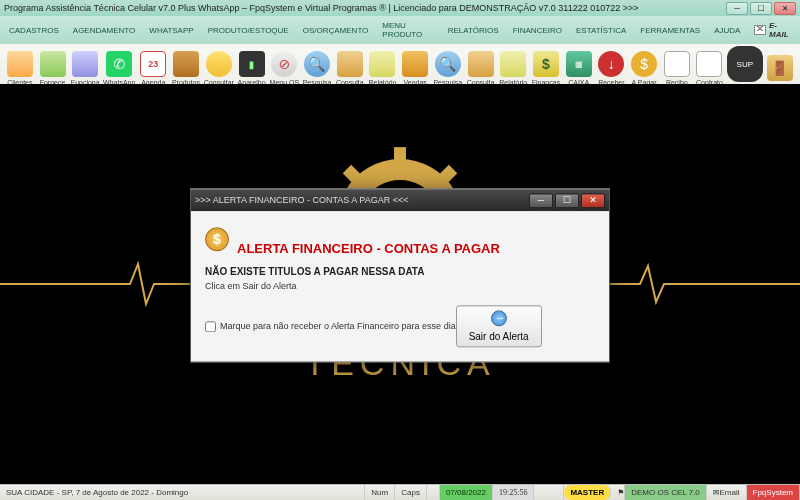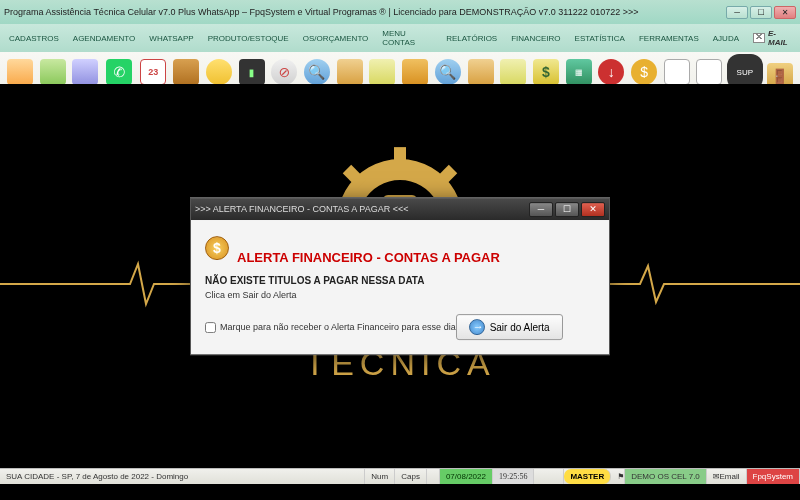--- a/index.html
+++ b/index.html
@@ -1,18 +1,18 @@
 <!DOCTYPE html>
 <html><head>
 <meta charset="utf-8">
 <style>
 * { margin: 0; padding: 0; box-sizing: border-box; font-family: Tahoma, Arial, sans-serif; }
 body { width: 800px; height: 500px; overflow: hidden; background: #000; position: relative; }
 
-.titlebar { height: 24px; background: linear-gradient(#b8e0d0, #a0d8c5); display: flex; align-items: center; padding: 0 4px; font-size: 9px; color: #222; }
+.titlebar { height: 16px; background: linear-gradient(#b8e0d0, #a0d8c5); display: flex; align-items: center; padding: 0 4px; font-size: 9px; color: #222; }
 .titlebar .title-text { flex: 1; white-space: nowrap; overflow: hidden; }
 .win-controls { display: flex; gap: 2px; }
 .win-btn { width: 22px; height: 13px; border: 1px solid #7aa; border-radius: 2px; background: linear-gradient(#d8f0e8,#b8e0d0); font-size: 8px; display: flex; align-items: center; justify-content: center; cursor: pointer; }
 .win-btn.close { background: linear-gradient(#f0b0b0,#e08080); border-color: #c66; }
 
 .menubar { height: 28px; background: linear-gradient(#c8e8dc,#b0dccc); display: flex; align-items: center; padding: 0 4px; font-size: 8px; color: #1a5540; gap: 4px; }
 .menubar .menu-item { padding: 0 5px; cursor: pointer; }
 .menubar .email-btn { margin-left: auto; display: flex; align-items: center; gap: 3px; font-weight: bold; color: #333; font-style: italic; }
 .envelope-icon { width: 14px; height: 10px; background: #fff; border: 1px solid #888; position: relative; }
 .envelope-icon::before { content: ""; position: absolute; top: 0; left: 0; right: 0; height: 5px; background: linear-gradient(135deg, transparent 45%, #888 45%, #888 55%, transparent 55%), linear-gradient(45deg, transparent 45%, #888 45%, #888 55%, transparent 55%); }
@@ -60,25 +60,25 @@
 .dlg-btn.close { background: linear-gradient(#e06050,#b03020); color:#fff; }
 .dlg-body { padding: 10px 14px 14px; background: #f4f4f4; }
 .dlg-header { display: flex; align-items: center; gap: 8px; margin-bottom: 10px; }
 .alert-icon { width: 24px; height: 24px; border-radius: 50%; background: radial-gradient(#f8d060,#d89020); border: 1px solid #a06010; display:flex; align-items:center; justify-content:center; color:#fff; font-weight:bold; font-size:14px; }
 .dlg-heading { color: #cc0000; font-weight: bold; font-size: 13px; margin-top: 20px; }
 .dlg-msg { font-size: 10px; font-weight: bold; color: #222; margin-bottom: 4px; }
 .dlg-sub { font-size: 9px; color: #333; margin-bottom: 14px; }
 .dlg-footer { display: flex; align-items: center; justify-content: flex-start; }
 .chk-wrap { display: flex; align-items: center; gap: 4px; font-size: 9px; color: #333; }
 .chk-wrap input { width: 11px; height: 11px; }
-.sair-btn { display: flex; align-items: center; gap: 5px; padding: 4px 12px; background: linear-gradient(#fdfdfd,#e4e4e4); border: 1px solid #999; border-radius: 3px; font-size: 10px; cursor: pointer; }
+.sair-btn { display: flex; align-items: center; gap: 5px; padding: 4px 12px; background: linear-gradient(#fdfdfd,#e4e4e4); border: 1px solid #999; border-radius: 3px; font-size: 10px; cursor: pointer; flex-direction: column; }
 .sair-ic { width: 16px; height: 16px; border-radius: 50%; background: radial-gradient(#8cf,#48c); border:1px solid #369; position:relative; }
 .sair-ic::before { content:"→"; position:absolute; top:-1px; left:3px; color:#fff; font-size:11px; }
 
-.statusbar { position: absolute; bottom: 16px; left: 0; right: 0; height: 16px; background: linear-gradient(#f0f0ec,#e0e0d8); border-top: 1px solid #bbb; display: flex; align-items: center; font-size: 8px; color: #333; }
+.statusbar { position: absolute; bottom: 0; left: 0; right: 0; height: 16px; background: linear-gradient(#f0f0ec,#e0e0d8); border-top: 1px solid #bbb; display: flex; align-items: center; font-size: 8px; color: #333; }
 .sb-cell { padding: 0 6px; border-right: 1px solid #ccc; height: 100%; display: flex; align-items: center; }
 .sb-cell.flex { flex: 1; }
 .sb-green { background: #6c6; color: #030; }
 .sb-yellow { background: #fd4; color: #000; font-weight: bold; border-radius: 7px; }
 .sb-gray { background: #ddd; font-family: Liberation Serif, serif; }
 .sb-red { background: #d44; color: #fff; }
 .sb-teal { background: #8c8; }
 </style>
 </head>
 <body>
@@ -91,21 +91,21 @@
     <div class="win-btn close">✕</div>
   </div>
 </div>
 
 <div class="menubar" id="menubar">
     <span class="menu-item">CADASTROS</span>
     <span class="menu-item">AGENDAMENTO</span>
     <span class="menu-item">WHATSAPP</span>
     <span class="menu-item">PRODUTO/ESTOQUE</span>
     <span class="menu-item">OS/ORÇAMENTO</span>
-    <span class="menu-item">MENU CONTAS</span>
+    <span class="menu-item">MENU PRODUTO</span>
     <span class="menu-item">RELATÓRIOS</span>
     <span class="menu-item">FINANCEIRO</span>
     <span class="menu-item">ESTATÍSTICA</span>
     <span class="menu-item">FERRAMENTAS</span>
     <span class="menu-item">AJUDA</span>
     <span class="email-btn menu-item">
       <span class="envelope-icon"></span>
       <span>E-MAIL</span>
     </span>
   </div>

